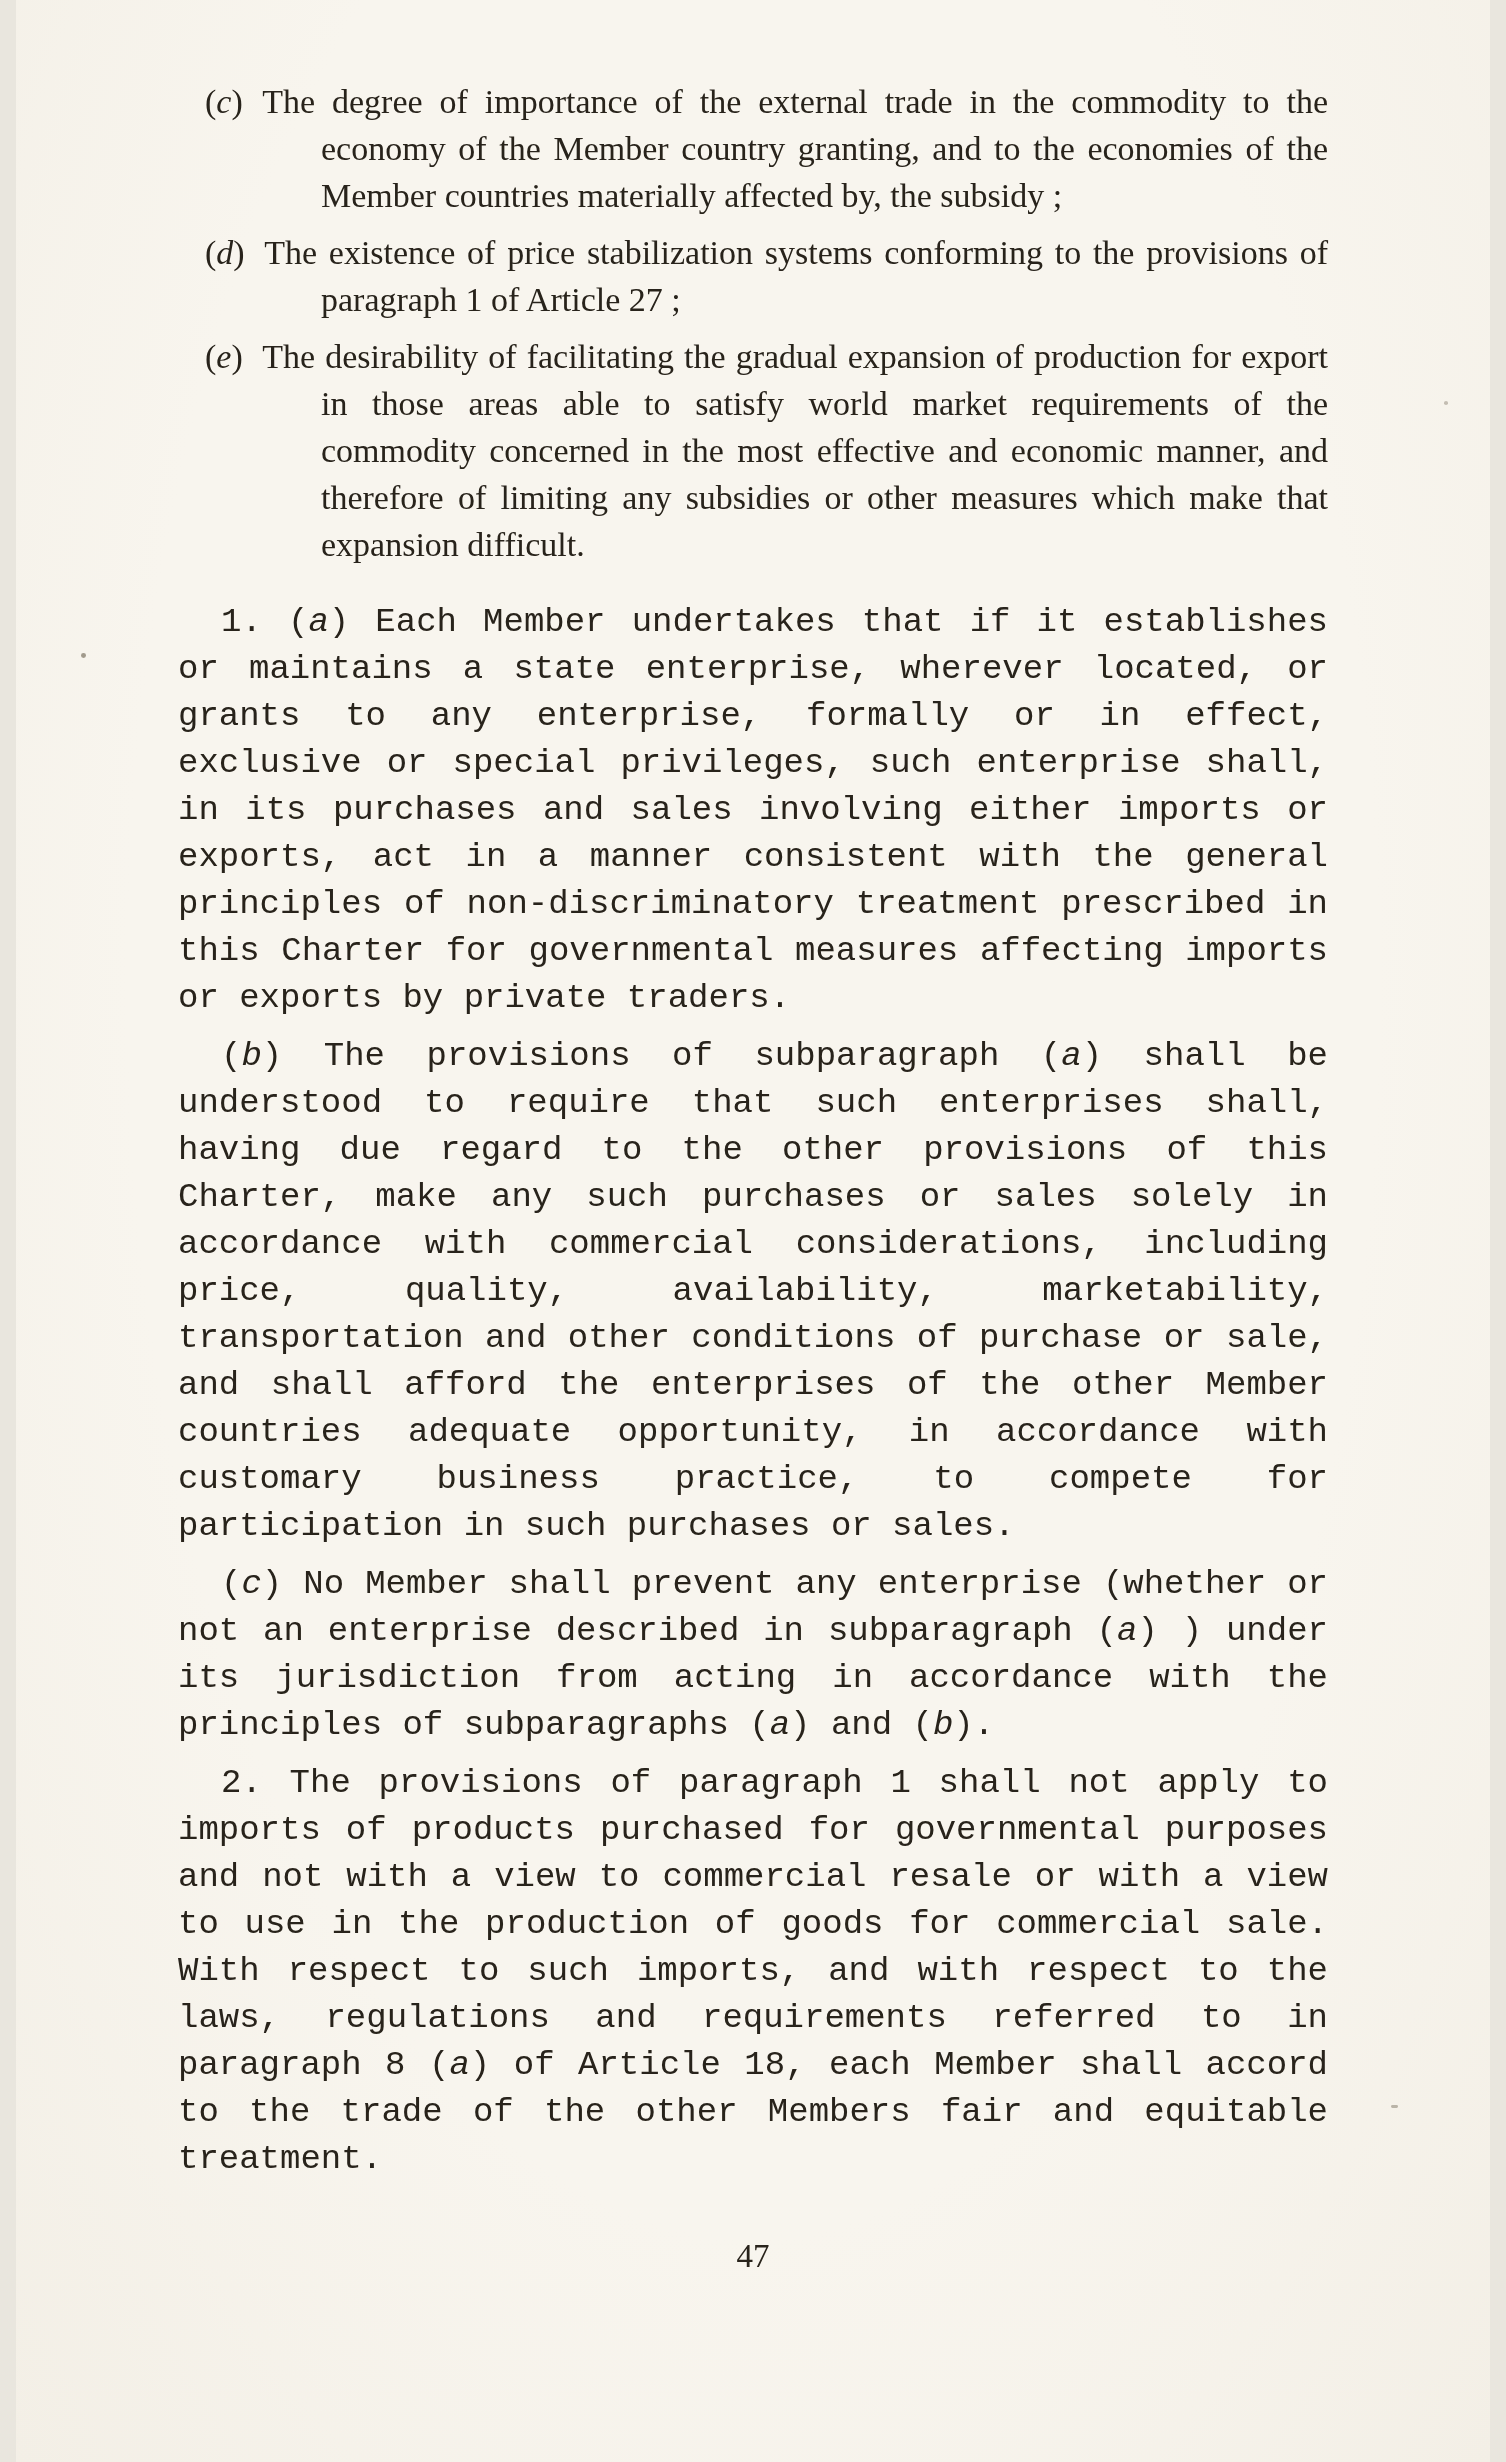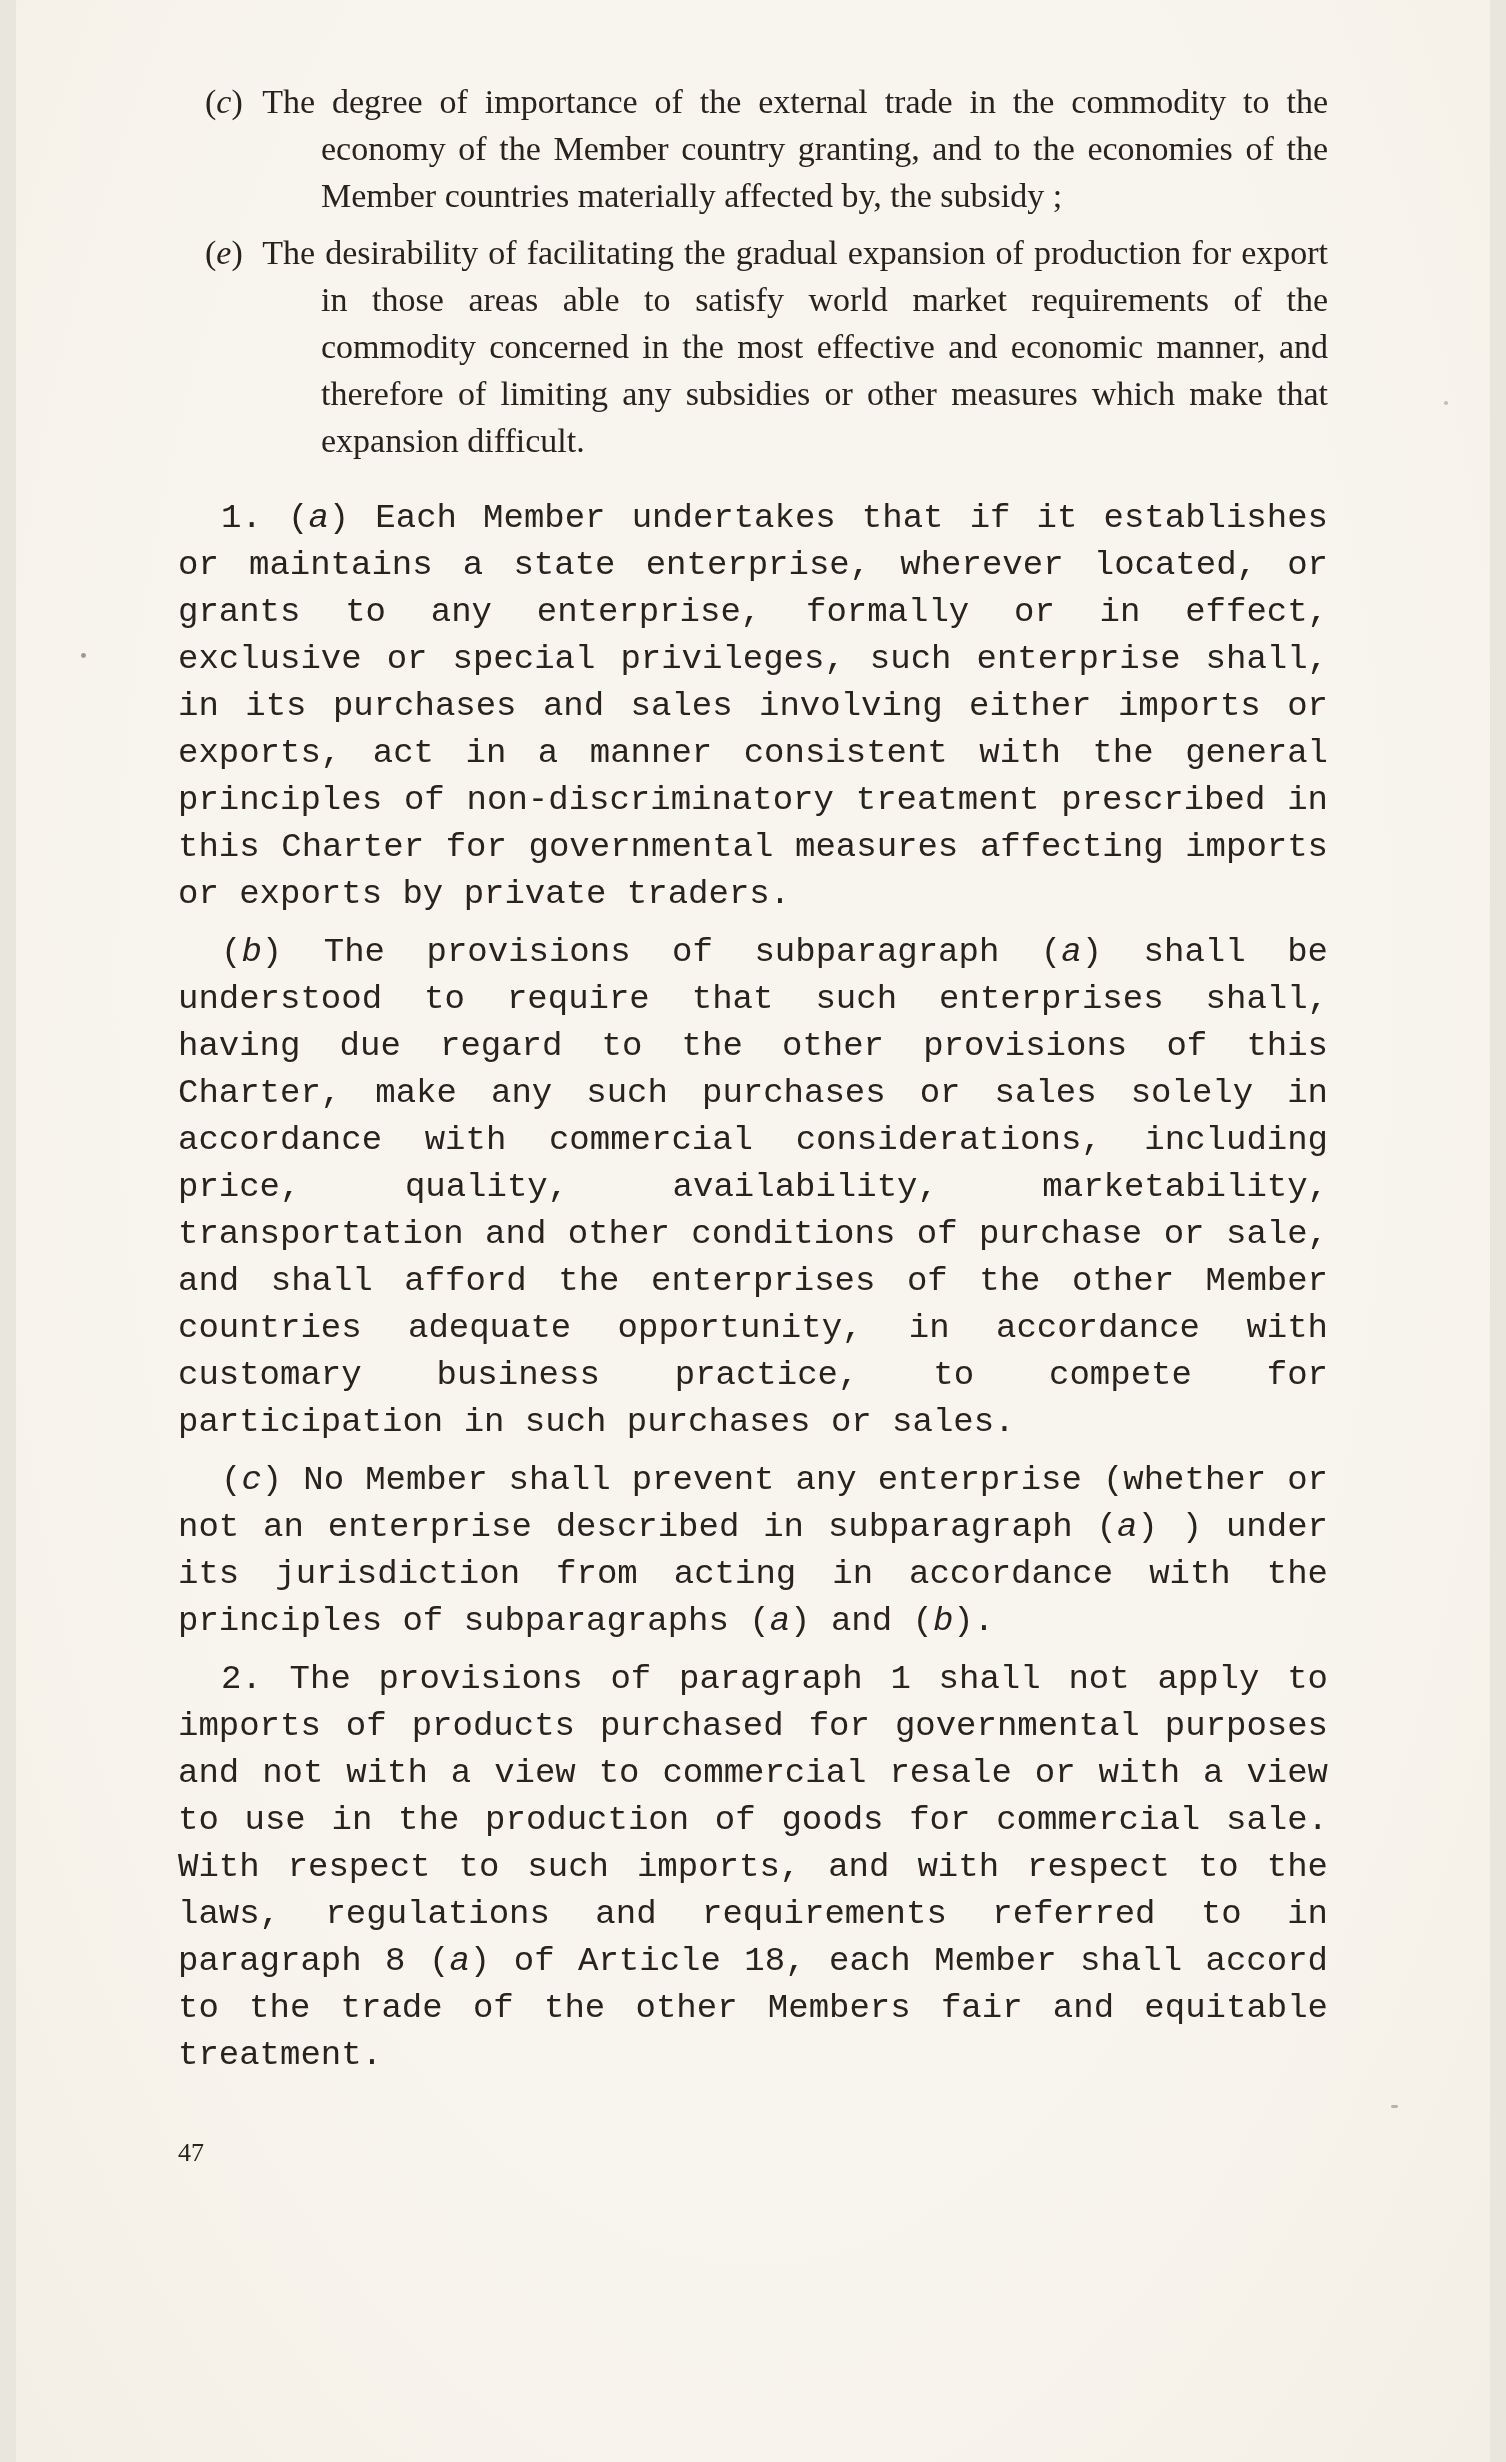--- a/index.html
+++ b/index.html
@@ -47,22 +47,22 @@
   }
   .body-para {
     margin: 0 0 11px 0;
     text-align: justify;
     text-indent: 43px;
     font-family: Liberation Mono, monospace;
   }
   .body-para.first { margin-top: 31px; }
   .page-number {
     margin-top: 50px;
-    text-align: left;
-    font-size: 26px;
+    text-align: center;
+    font-size: 33px;
   }
   .it { font-style: italic; }
   .speck {
     position: absolute;
     background: #a19a8c;
     border-radius: 50%;
   }
   .speck-1 { left: 65px;  top: 653px;  width: 4.9px; height: 4.9px; }
   .speck-2 { left: 1428px; top: 401px; width: 4.2px; height: 3.5px; opacity: .6; }
   .speck-3 { left: 1375px; top: 2105px; width: 7px; height: 2.8px; opacity: .7; border-radius: 1.4px; }
@@ -70,20 +70,23 @@
 </head>
 <body>
 
 <div class="page">
   <div class="content">
 
     <div class="hang-item">
       <span class="item-label"><span>(</span><span class="it">c</span><span>)</span></span><span>The degree of importance of the external trade in the commodity to the economy of the Member country granting, and to the economies of the Member countries materially affected by, the subsidy ;</span>
     </div>
 
+    <div class="hang-item">
+      <span class="item-label"><span>(</span><span class="it">d</span><span>)</span></span><span>The existence of price stabilization systems conforming to the provisions of paragraph 1 of Article 27 ;</span>
+    </div>
 
     <div class="hang-item">
       <span class="item-label"><span>(</span><span class="it">e</span><span>)</span></span><span>The desirability of facilitating the gradual expansion of production for export in those areas able to satisfy world market requirements of the commodity concerned in the most effective and economic manner, and therefore of limiting any subsidies or other measures which make that expansion difficult.</span>
     </div>
 
 
 
 
     <p class="body-para first"><span>1. (</span><span class="it">a</span><span>) Each Member undertakes that if it establishes or maintains a state enterprise, wherever located, or grants to any enterprise, formally or in effect, exclusive or special privileges, such enterprise shall, in its purchases and sales involving either imports or exports, act in a manner consistent with the general principles of non-discriminatory treatment prescribed in this Charter for governmental measures affecting imports or exports by private traders.</span></p>
 

